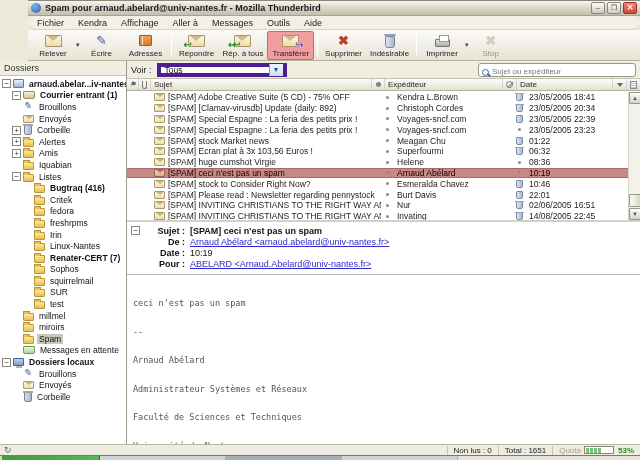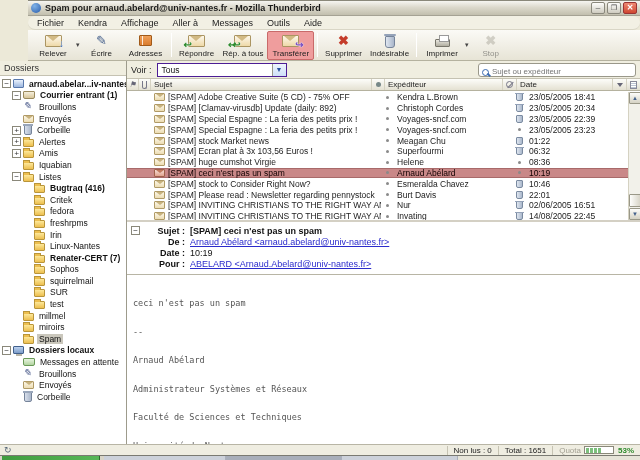--- a/index.html
+++ b/index.html
@@ -75,21 +75,21 @@
   .fi.sent { width:11px; height:8px; background:linear-gradient(#fdf8ea,#ecdcb2); border:1px solid #b09a66; border-radius:1px; }
   .fi.sent::before { content:""; position:absolute; left:1px; top:0; border-left:4px solid transparent; border-right:4px solid transparent; border-top:3px solid #c9b37e; }
   .fi.trash { width:8px; height:10px; background:linear-gradient(90deg,#d8dfeb,#a9b6ca); border:1px solid #76849a; border-radius:1px 1px 2px 2px; margin-left:1px; }
   .fi.trash::before { content:""; position:absolute; top:-2px; left:-2px; width:10px; height:2px; background:#99a6ba; }
   .fi.computer { width:11px; height:8px; background:linear-gradient(#bcd2f0,#7c9cc8); border:1px solid #41608c; border-radius:1px; }
   .fi.computer::after { content:""; position:absolute; bottom:-3px; left:2px; width:6px; height:2px; background:#b8b5a8; }
 
   .rightpane { flex:1; display:flex; flex-direction:column; min-width:0; }
   .filterbar { height:18px; background:#f0eee0; border-bottom:1px solid #c5c2b2; display:flex; align-items:center; padding:0 4px; flex:none; }
   .viewlabel { margin-right:5px; color:#222; }
-  .combo { width:130px; height:14px; background:#fff; border:1px solid #4c1d95; display:flex; align-items:center; }
+  .combo { width:130px; height:14px; background:#fff; border:4px solid #4c1d95; display:flex; align-items:center; }
   .combo .val { flex:1; padding:0 4px; font-size:8.5px; }
   .combo .cbtn { width:14px; height:12px; background:linear-gradient(#eef4fe,#cfe0f8); border-left:1px solid #9a988a; font-size:7px; color:#2a52a0; text-align:center; line-height:12px; }
   .searchbox { margin-left:auto; width:158px; height:14px; background:#fff; border:1px solid #9a988a; border-radius:3px; display:flex; align-items:flex-end; padding:0 3px; }
   .mag { width:7px; height:7px; border:1.5px solid #3a6ab0; border-radius:50%; position:relative; flex:none; margin-right:3px; }
   .mag::after { content:""; position:absolute; width:4px; height:1.5px; background:#3a6ab0; transform:rotate(45deg); right:-3px; bottom:-1px; }
   .searchbox input { border:none; outline:none; flex:1; font-family:"Liberation Sans",sans-serif; font-size:8px; color:#333; background:transparent; min-width:0; }
 
   
   .threadpane { flex:none; position:relative; height:143px; border-bottom:2px solid #d4d0c4; background:#fff; }
   .thead { height:12px; display:flex; background:linear-gradient(#fdfdfa,#e4e1d2); border-bottom:1px solid #b5b29f; font-size:8px; color:#222; }
@@ -373,29 +373,29 @@
         <div class="fr d1">
             <i class="exp"></i>
             <i class="fi folder"></i>
             <span class="fl">miroirs</span>
           </div>
         <div class="fr d1 sel">
             <i class="exp"></i>
             <i class="fi folder"></i>
             <span class="fl">Spam</span>
           </div>
+        <div class="fr d1">
+            <i class="exp"></i>
+            <i class="fi outbox"></i>
+            <span class="fl">Messages en attente</span>
+          </div>
         <div class="fr d0 b">
             <i class="exp minus"></i>
             <i class="fi computer"></i>
             <span class="fl">Dossiers locaux</span>
-          </div>
-        <div class="fr d1">
-            <i class="exp"></i>
-            <i class="fi outbox"></i>
-            <span class="fl">Messages en attente</span>
           </div>
         <div class="fr d1">
             <i class="exp"></i>
             <i class="fi draft"></i>
             <span class="fl">Brouillons</span>
           </div>
         <div class="fr d1">
             <i class="exp"></i>
             <i class="fi sent"></i>
             <span class="fl">Envoyés</span>

